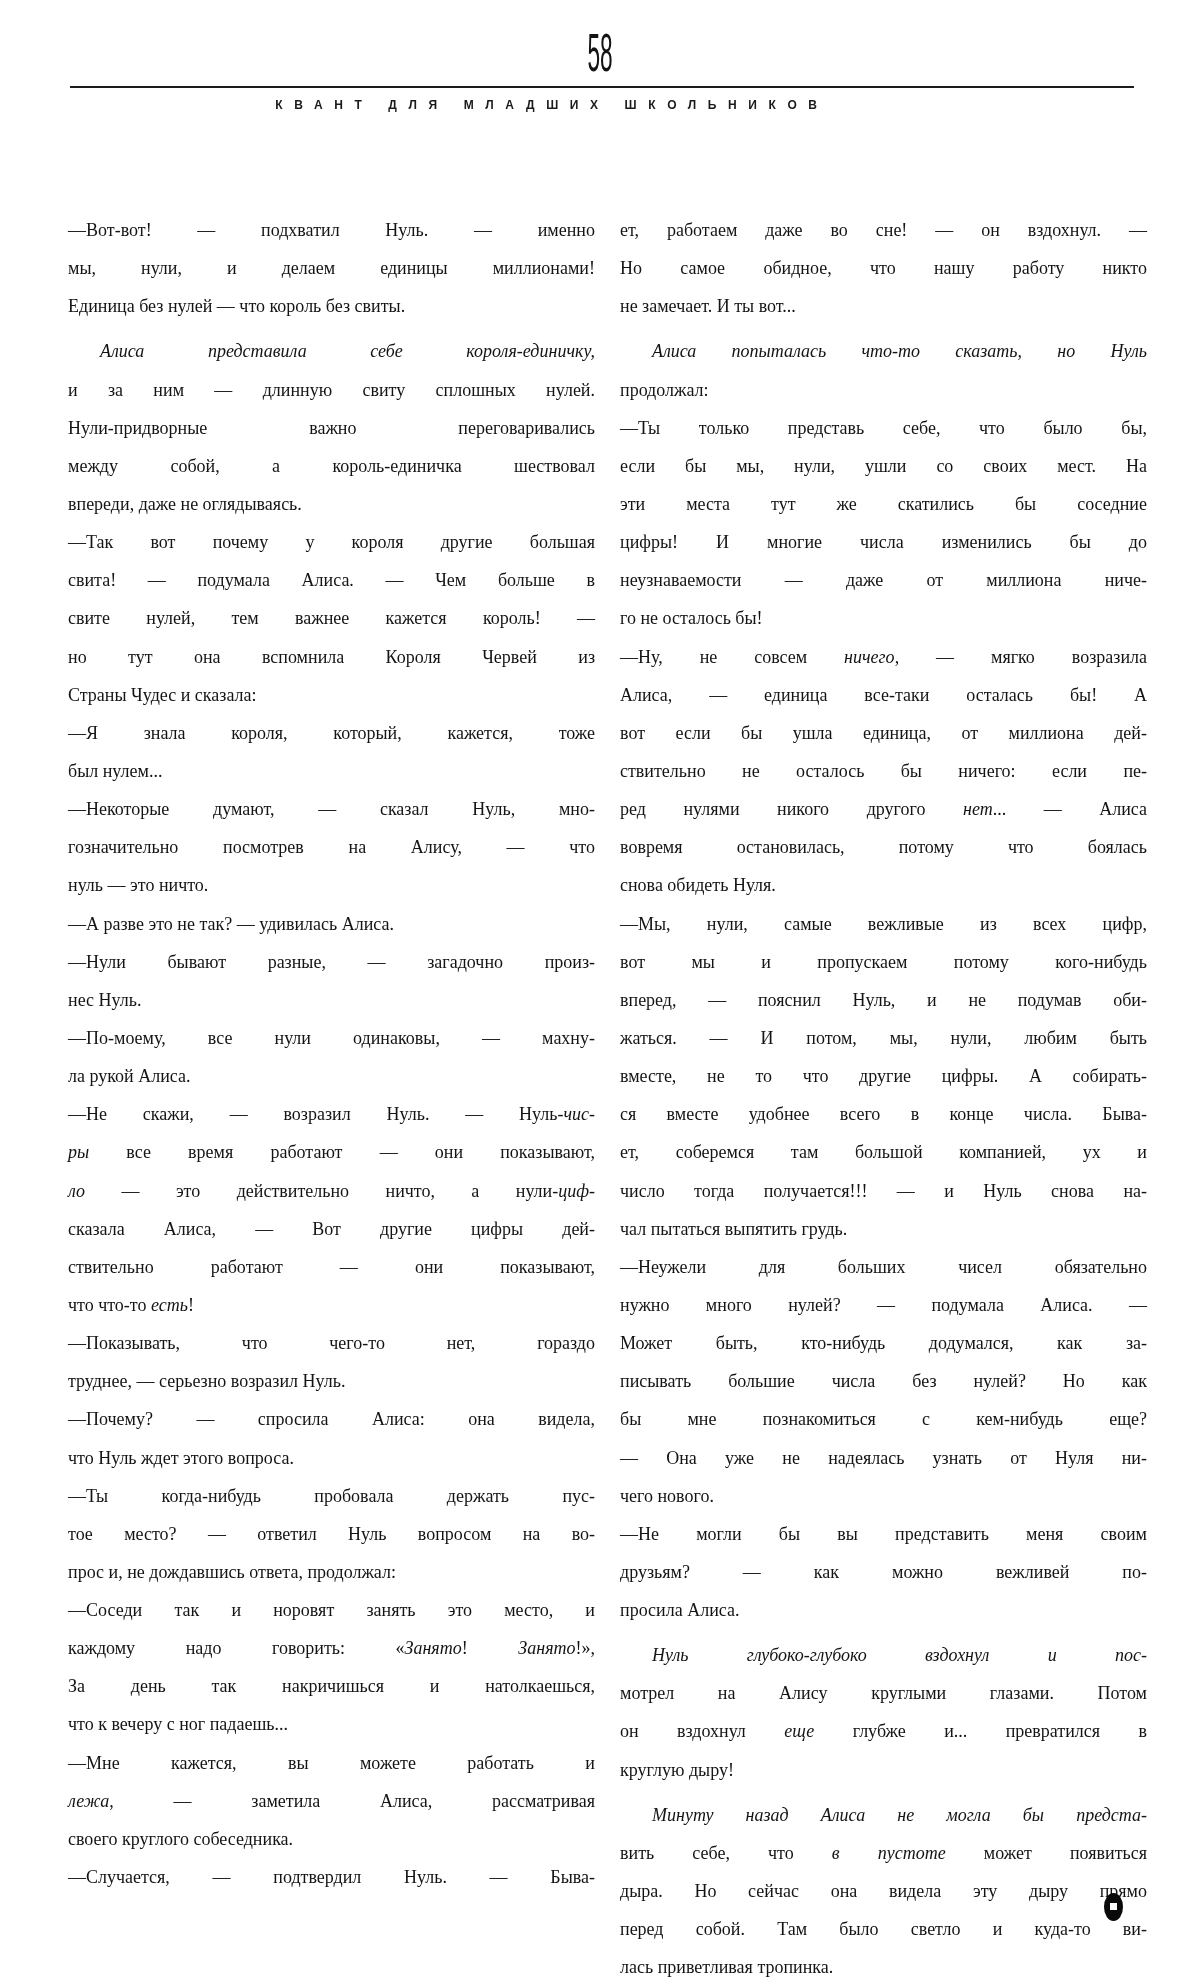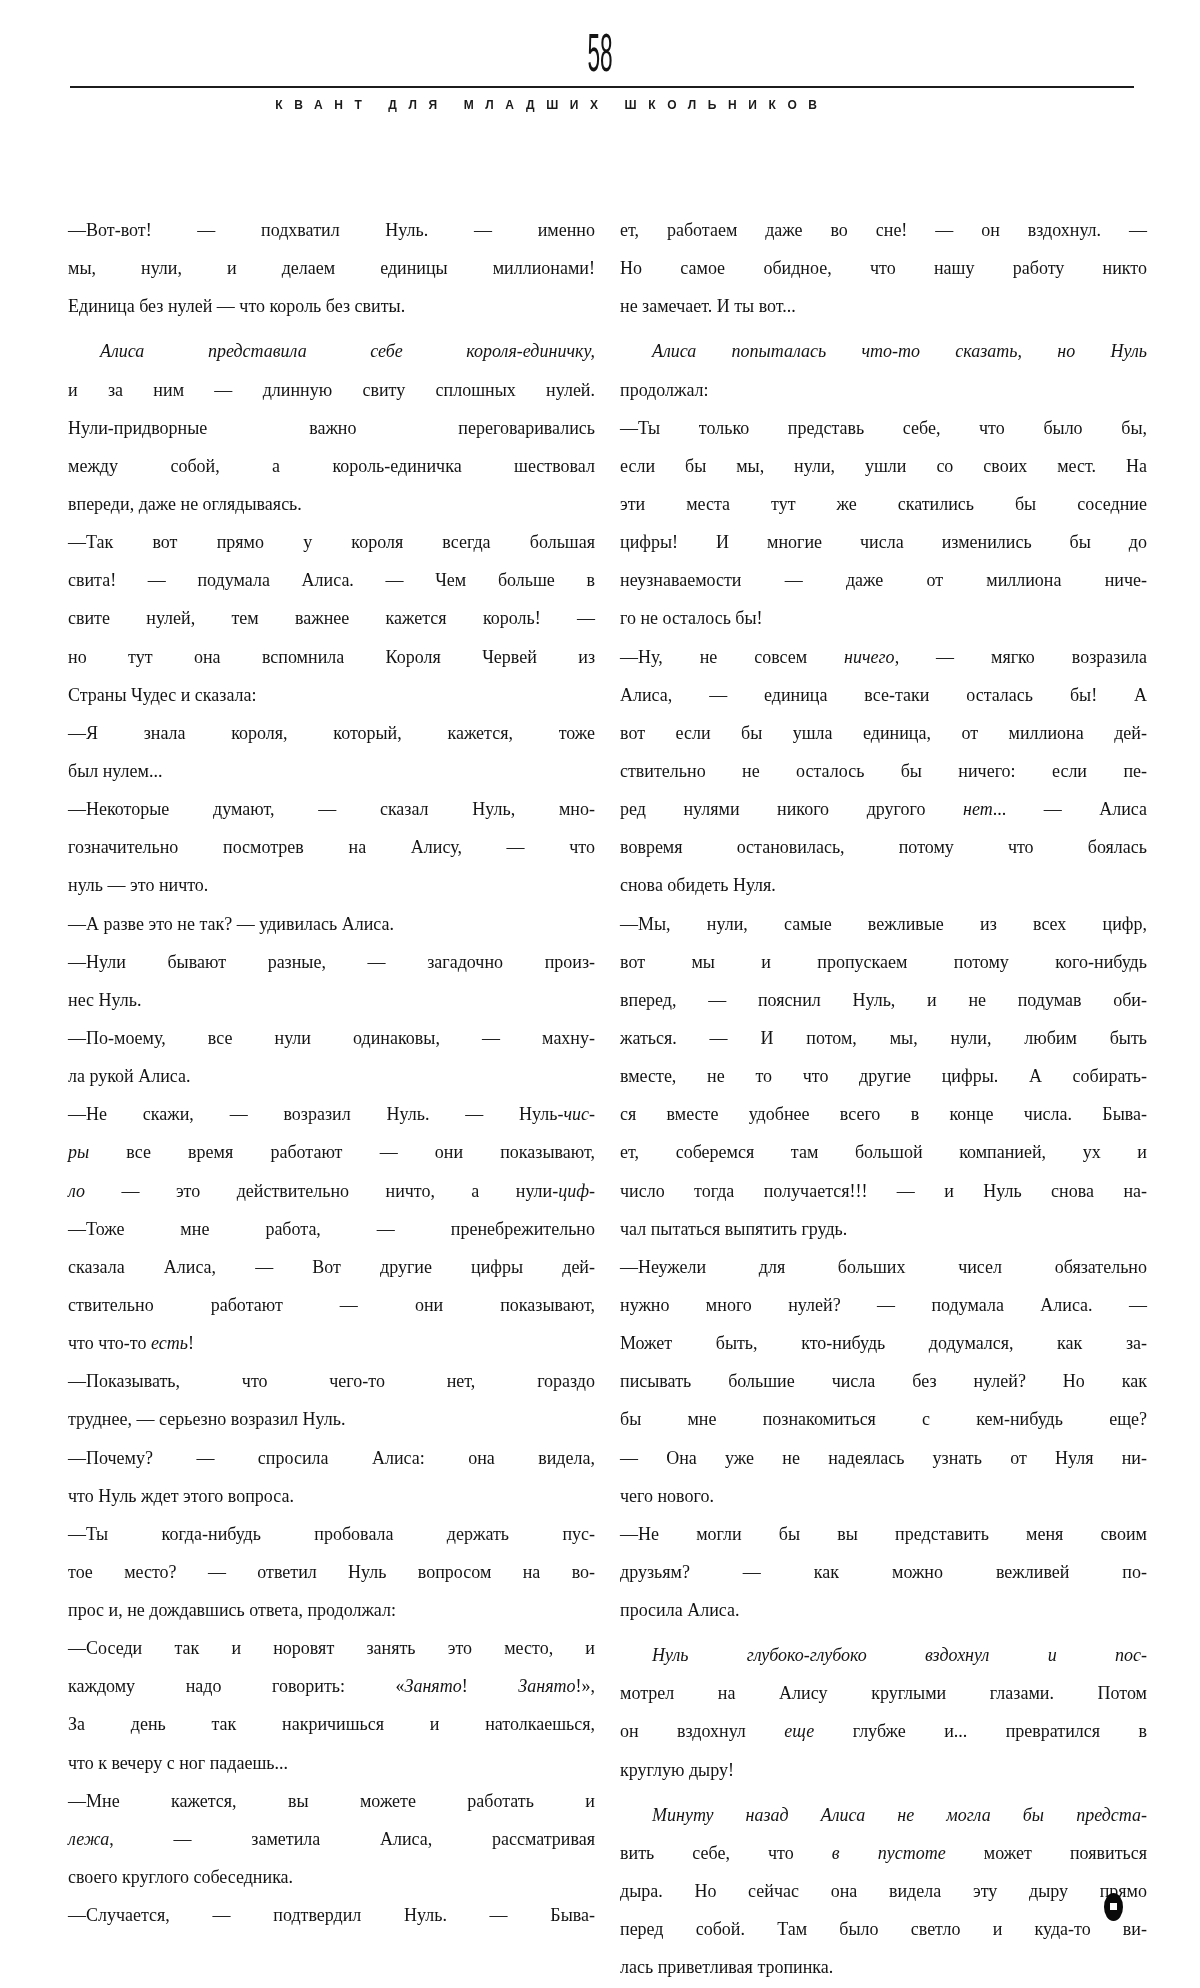--- a/index.html
+++ b/index.html
@@ -61,39 +61,38 @@
 
 <div class="column col-left" id="col-left">
     <span class="line ">—Вот-вот! — подхватил Нуль. — именно</span>
     <span class="line ">мы, нули, и делаем единицы миллионами!</span>
     <span class="line last">Единица без нулей — что король без свиты.</span>
     <span class="line indent gap">Алиса представила себе короля-единичку,</span>
     <span class="line ">и за ним — длинную свиту сплошных нулей.</span>
     <span class="line ">Нули-придворные важно переговаривались</span>
     <span class="line ">между собой, а король-единичка шествовал</span>
     <span class="line last">впереди, даже не оглядываясь.</span>
-    <span class="line ">—Так вот прямо у короля всегда большая</span>
+    <span class="line ">—Так вот почему у короля другие большая</span>
     <span class="line ">свита! — подумала Алиса. — Чем больше в</span>
     <span class="line ">свите нулей, тем важнее кажется король! —</span>
     <span class="line ">но тут она вспомнила Короля Червей из</span>
     <span class="line last">Страны Чудес и сказала:</span>
     <span class="line ">—Я знала короля, который, кажется, тоже</span>
     <span class="line last">был нулем...</span>
     <span class="line ">—Некоторые думают, — сказал Нуль, мно-</span>
     <span class="line ">гозначительно посмотрев на Алису, — что</span>
     <span class="line last">нуль — это ничто.</span>
     <span class="line last">—А разве это не так? — удивилась Алиса.</span>
     <span class="line ">—Нули бывают разные, — загадочно произ-</span>
     <span class="line last">нес Нуль.</span>
     <span class="line ">—По-моему, все нули одинаковы, — махну-</span>
     <span class="line last">ла рукой Алиса.</span>
     <span class="line ">—Не скажи, — возразил Нуль. — Нуль-<i>чис-</i></span>
     <span class="line "><i>ры</i> все время работают — они показывают,</span>
     <span class="line "><i>ло</i> — это действительно ничто, а нули-<i>циф-</i></span>
-    <span class="line ">—Тоже мне работа, — пренебрежительно</span>
     <span class="line ">сказала Алиса, — Вот другие цифры дей-</span>
     <span class="line ">ствительно работают — они показывают,</span>
     <span class="line last">что что-то <i>есть</i>!</span>
     <span class="line ">—Показывать, что чего-то нет, гораздо</span>
     <span class="line last">труднее, — серьезно возразил Нуль.</span>
     <span class="line ">—Почему? — спросила Алиса: она видела,</span>
     <span class="line last">что Нуль ждет этого вопроса.</span>
     <span class="line ">—Ты когда-нибудь пробовала держать пус-</span>
     <span class="line ">тое место? — ответил Нуль вопросом на во-</span>
     <span class="line last">прос и, не дождавшись ответа, продолжал:</span>

